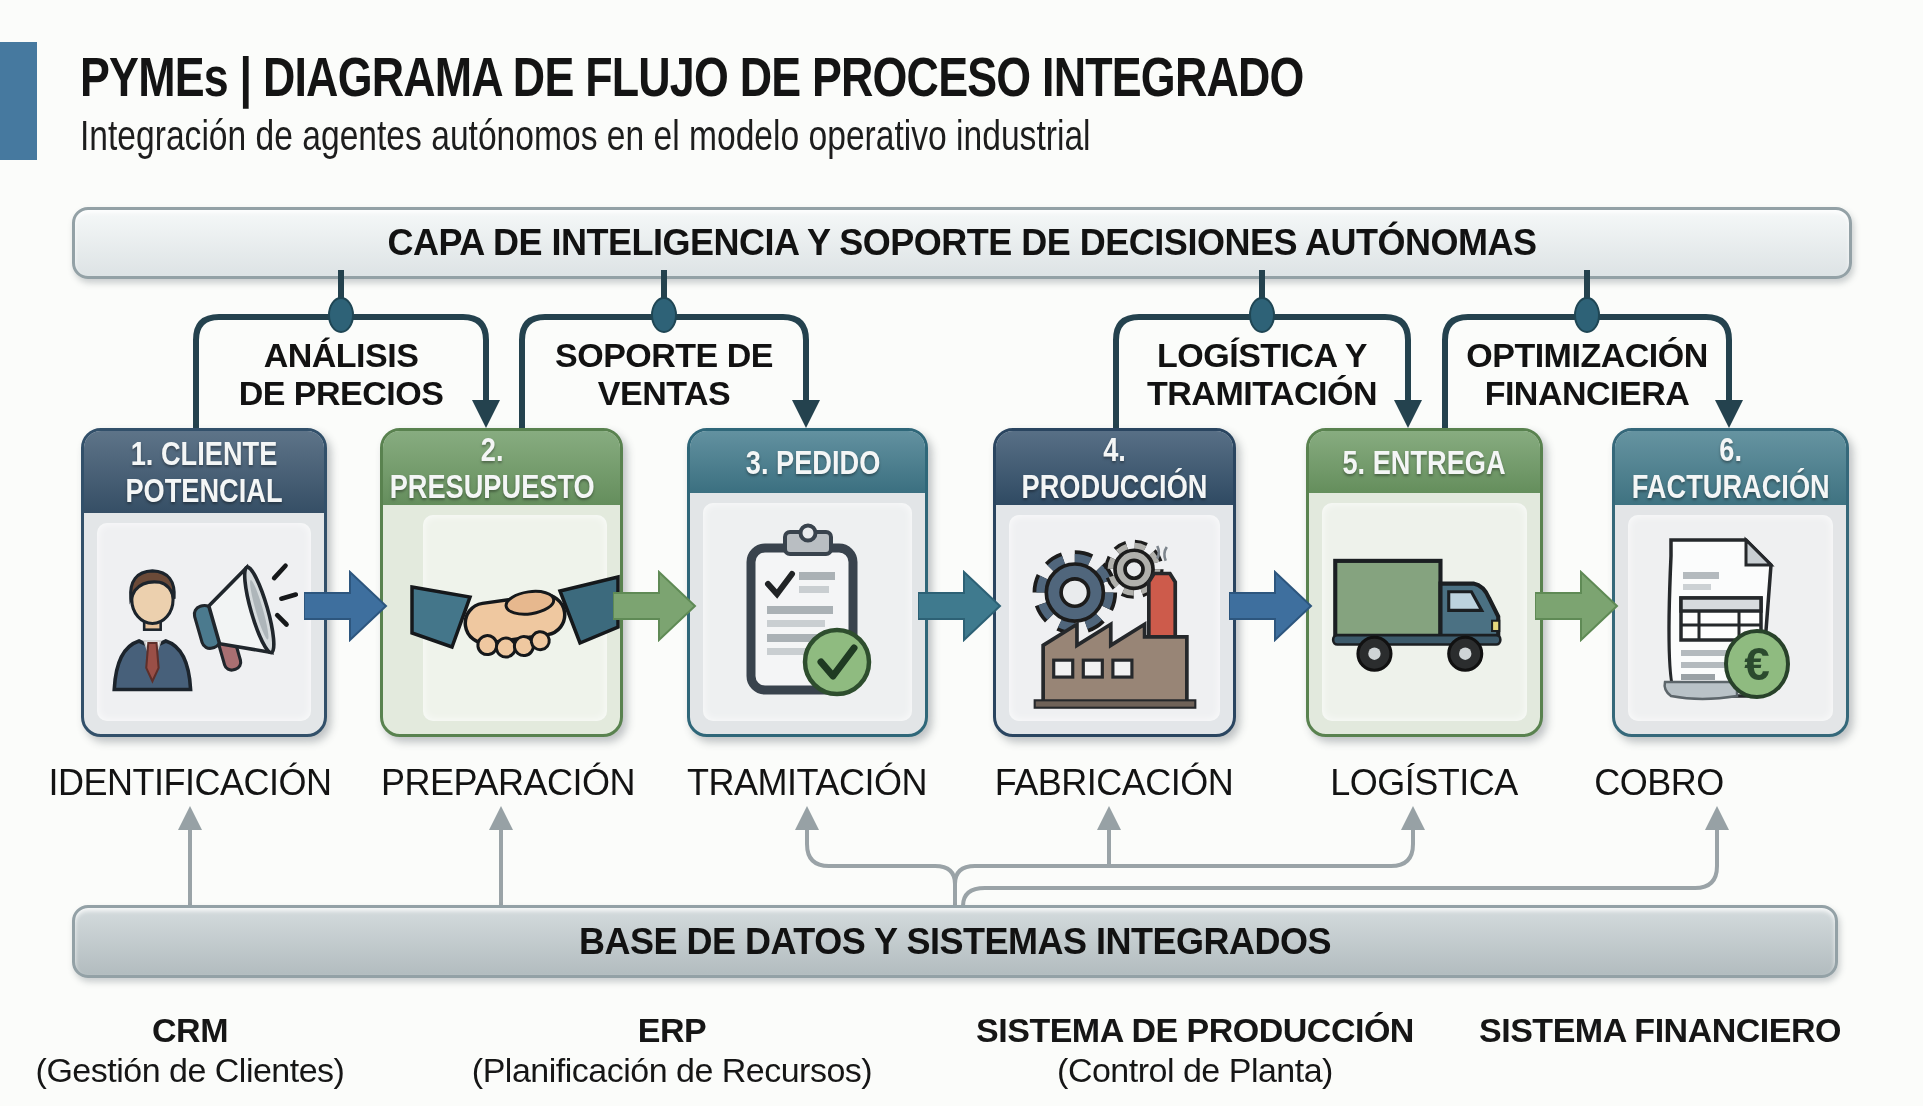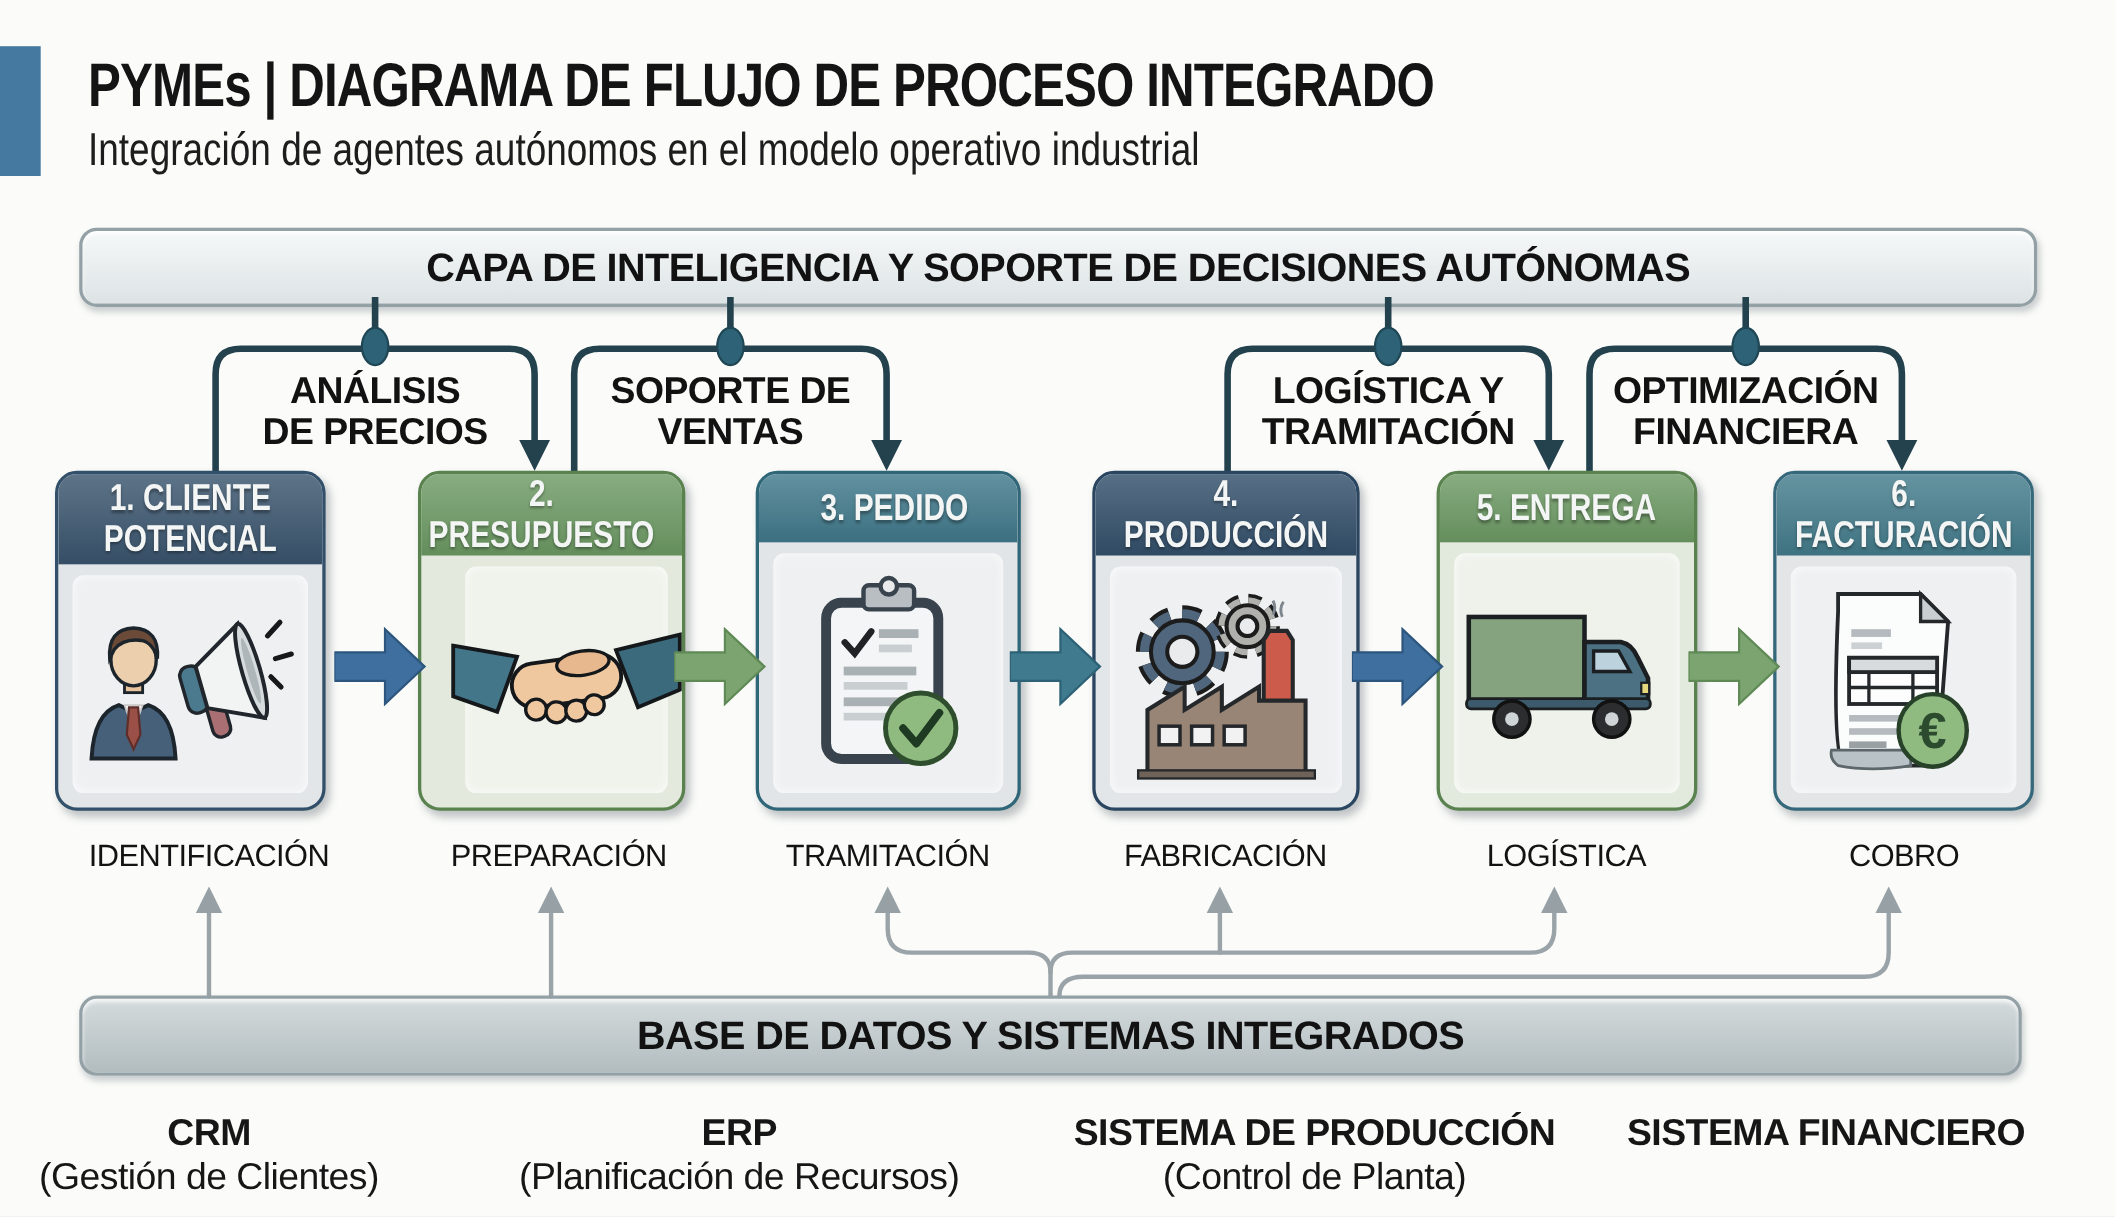--- a/index.html
+++ b/index.html
@@ -54,39 +54,39 @@
     text-shadow:0 2px 3px rgba(0,0,0,.35);
     background-image:linear-gradient(rgba(255,255,255,.18),rgba(0,0,0,.08));
   }
   .pbox-header span{display:inline-block;transform:scaleX(.8);}
   .pbox-body{flex:1;display:flex;align-items:center;justify-content:center;position:relative;}
   .pbox-inner{
     position:absolute;left:13px;right:13px;top:10px;bottom:13px;border-radius:10px;
     background:rgba(255,255,255,.42);box-shadow:inset 0 0 10px rgba(255,255,255,.8);
   }
   .pbox-icon{position:relative;}
-  .b0{left:50px;width:246px;}  .b0 .pbox-header{flex-basis:82px;}
+  .b0{left:81px;width:246px;}  .b0 .pbox-header{flex-basis:82px;}
   .b1{left:380px;width:243px;align-items:flex-end;} .b2{left:687px;width:241px;}
   .b3{left:993px;width:243px;} .b4{left:1306px;width:237px;} .b5{left:1612px;width:237px;}
   .b0{background:#e3e6e8;border-color:#32506a;} .b0 .pbox-header{background-color:#3a556e;}
   .b1{background:#e3eadd;border-color:#59824f;} .b1 .pbox-header{background-color:#6d9a64;}
   .b2{background:#e2e5e7;border-color:#2f6779;} .b2 .pbox-header{background-color:#40798b;padding-left:11px;}
   .b3{background:#e3e6e9;border-color:#2a4560;} .b3 .pbox-header{background-color:#33506b;}
   .b4{background:#e2e9dd;border-color:#59824f;} .b4 .pbox-header{background-color:#6d9a64;}
   .b5{background:#e3e5e7;border-color:#35687a;} .b5 .pbox-header{background-color:#447c8c;}
   
   .flow-arrow{position:absolute;top:570px;width:84px;height:72px;}
   .fa-0{left:304px;} .fa-1{left:613px;} .fa-2{left:918px;} .fa-3{left:1229px;} .fa-4{left:1535px;}
   
   .stage-label{
     position:absolute;top:762px;width:340px;text-align:center;
-    font-size:28px;letter-spacing:-.5px;color:#131313;
+    font-size:36px;letter-spacing:-.5px;color:#131313;
   }
   .sl-0{left:20px;} .sl-1{left:338px;text-align:center;} .sl-2{left:637px;}
-  .sl-3{left:944px;} .sl-4{left:1254px;} .sl-5{left:1561px;}
+  .sl-3{left:944px;} .sl-4{left:1254px;} .sl-5{left:1489px;}
   
   .system{
     position:absolute;top:1010px;width:460px;text-align:center;line-height:40px;
   }
   .system .sys-name{font-weight:bold;font-size:34px;letter-spacing:-.5px;}
   .system .sys-desc{font-size:34px;letter-spacing:-.5px;}
   .sys-0{left:-40px;} .sys-1{left:442px;} .sys-2{left:965px;} .sys-3{left:1430px;}
 </style>
 </head>
 <body>

